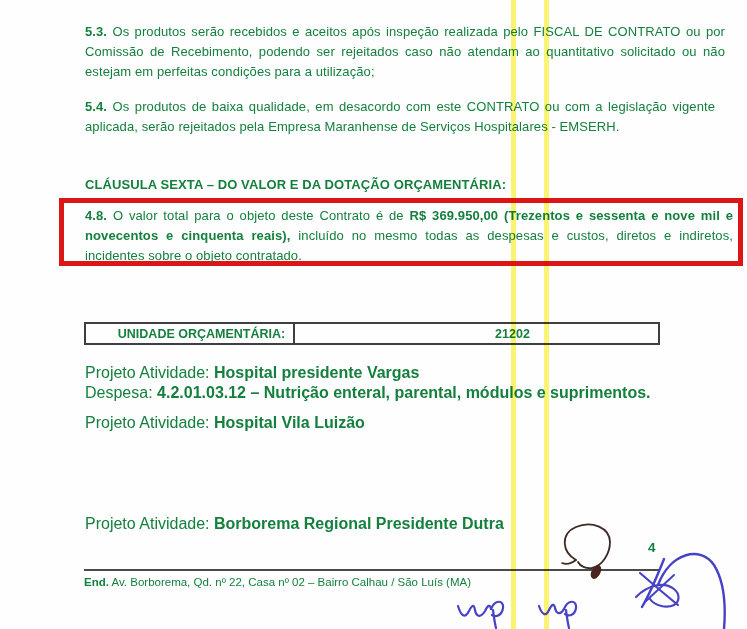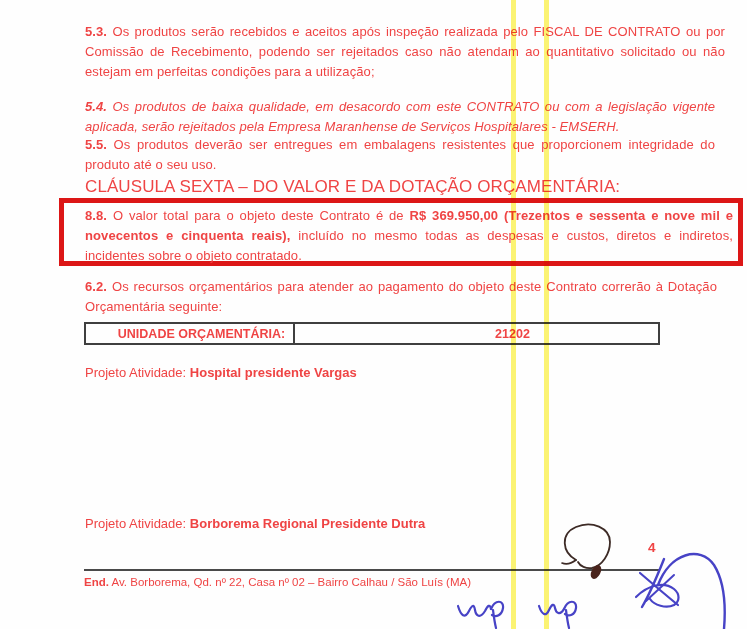--- a/index.html
+++ b/index.html
@@ -1,75 +1,71 @@
 <!DOCTYPE html>
 <html><head>
 <meta charset="utf-8">
 <style>
   html,body{margin:0;padding:0;background:#ffffff;}
   .page{
     position:relative;width:747px;height:629px;background:#fefefe;
-    font-family:"Liberation Sans",sans-serif;color:#ef4444;overflow:hidden;
+    font-family:"Liberation Sans",sans-serif;color:#15803d;overflow:hidden;
   }
   .para{position:absolute;left:85px;font-size:13px;line-height:20px;text-align:justify;letter-spacing:.1px;}
   .b{font-weight:bold;}
-  .heading{position:absolute;left:85px;font-size:17px;font-weight:normal;letter-spacing:.1px;}
+  .heading{position:absolute;left:85px;font-size:13px;font-weight:bold;letter-spacing:.1px;}
   .redbox{position:absolute;left:59px;top:198px;width:684px;height:68px;border:5px solid #dc1616;box-sizing:border-box;}
   .btable{position:absolute;left:84px;top:322px;width:576px;height:23px;display:flex;border:2px solid #3f3f3f;box-sizing:border-box;}
   .btable .cell{display:flex;align-items:center;justify-content:center;font-size:12.5px;font-weight:bold;box-sizing:border-box;padding-left:24px;}
   .btable .cell-label{width:209px;border-right:2px solid #3f3f3f;}
   .btable .cell-value{flex:1;padding-left:28px;margin-left:44px;}
-  .proj{position:absolute;left:85px;font-size:13px;line-height:20px;}
+  .proj{position:absolute;left:85px;font-size:16px;line-height:20px;}
   .pagenum{position:absolute;left:648px;top:540px;font-size:13.5px;font-weight:bold;}
   .footrule{position:absolute;left:84px;top:569px;width:575px;height:2px;background:#4a4a4a;}
   .foottext{position:absolute;left:84px;top:576px;width:575px;text-align:left;font-size:11.5px;}
   .hl{position:absolute;top:0;height:629px;width:5px;background:rgba(250,235,0,0.55);mix-blend-mode:multiply;}
   .hl1{left:511px;}
   .hl2{left:544px;}
   .ink{position:absolute;}
 </style>
 </head>
 <body>
 
 <div class="page">
 
   <div class="para" style="top:22px;width:640px;">
     <span class="b">5.3.</span><span> Os produtos serão recebidos e aceitos após inspeção realizada pelo FISCAL DE CONTRATO ou por Comissão de Recebimento, podendo ser rejeitados caso não atendam ao quantitativo solicitado ou não estejam em perfeitas condições para a utilização;</span>
   </div>
 
-  <div class="para" style="top:97px;width:630px;font-style:italic;">
+  <div class="para" style="top:97px;width:630px;">
     <span class="b">5.4.</span><span> Os produtos de baixa qualidade, em desacordo com este CONTRATO ou com a legislação vigente aplicada, serão rejeitados pela Empresa Maranhense de Serviços Hospitalares - EMSERH.</span>
   </div>
 
-  <div class="para" style="top:135px;width:630px;">
-    <span class="b">5.5.</span><span> Os produtos deverão ser entregues em embalagens resistentes que proporcionem integridade do produto até o seu uso.</span>
-  </div>
 
   <div class="heading" style="top:177px;">CLÁUSULA SEXTA – DO VALOR E DA DOTAÇÃO ORÇAMENTÁRIA:</div>
 
   <div class="redbox"></div>
 
   <div class="para" style="top:206px;width:648px;">
-    <span class="b">8.8.</span><span> O valor total para o objeto deste Contrato é de </span><span class="b">R$ 369.950,00 (Trezentos e sessenta e nove mil e novecentos e cinquenta reais),</span><span> incluído no mesmo todas as despesas e custos, diretos e indiretos, incidentes sobre o objeto contratado.</span>
+    <span class="b">4.8.</span><span> O valor total para o objeto deste Contrato é de </span><span class="b">R$ 369.950,00 (Trezentos e sessenta e nove mil e novecentos e cinquenta reais),</span><span> incluído no mesmo todas as despesas e custos, diretos e indiretos, incidentes sobre o objeto contratado.</span>
   </div>
 
-  <div class="para" style="top:277px;width:632px;">
-    <span class="b">6.2.</span><span> Os recursos orçamentários para atender ao pagamento do objeto deste Contrato correrão à Dotação Orçamentária seguinte:</span>
-  </div>
 
   <div class="btable">
     <div class="cell cell-label">UNIDADE ORÇAMENTÁRIA:</div>
     <div class="cell cell-value">21202</div>
   </div>
 
   <div class="proj" style="top:363px;">
     <div><span>Projeto Atividade: </span><span class="b">Hospital presidente Vargas</span></div>
+    <div><span>Despesa: </span><span class="b">4.2.01.03.12 – Nutrição enteral, parental, módulos e suprimentos.</span></div>
   </div>
 
   <div class="proj" style="top:413px;">
+    <div><span>Projeto Atividade: </span><span class="b">Hospital Vila Luizão</span></div>
   </div>
 
 
   <div class="proj" style="top:514px;">
     <div><span>Projeto Atividade: </span><span class="b">Borborema Regional Presidente Dutra</span></div>
   </div>
 
   <div class="pagenum">4</div>
 
   <div class="footrule"></div>

